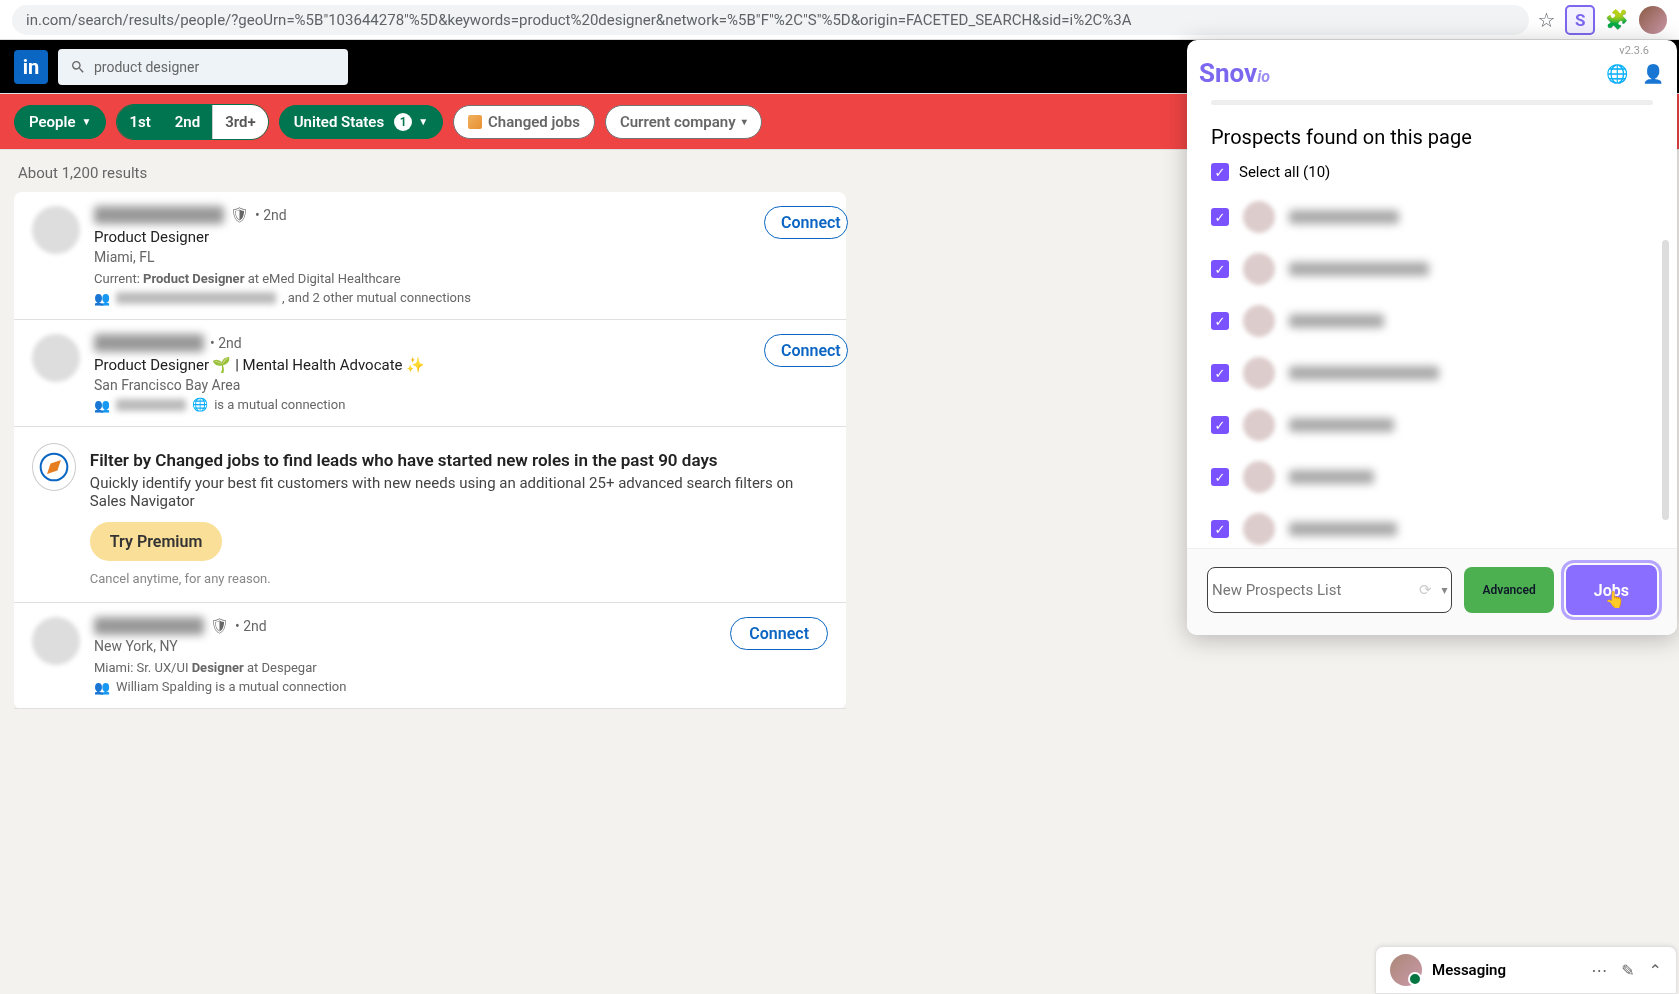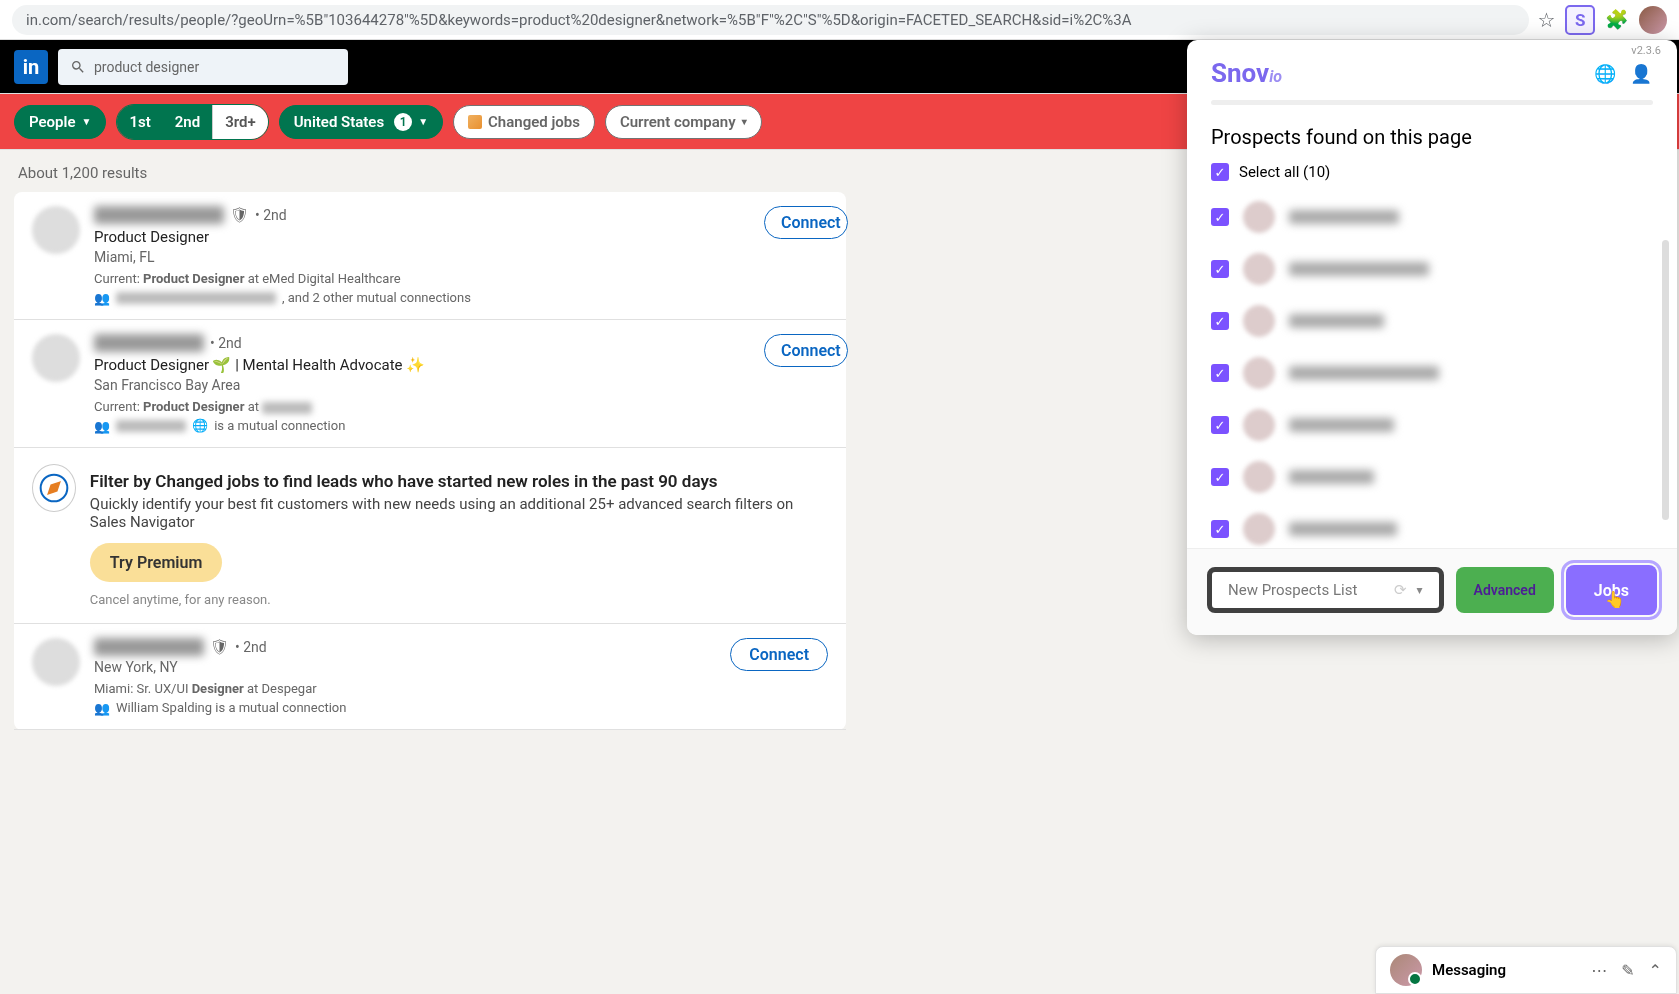--- a/index.html
+++ b/index.html
@@ -59,38 +59,38 @@
 
 .promo-row { padding: 16px 18px; display: flex; gap: 14px; border-bottom: 1px solid #e0e0e0; }
 .promo-icon { width: 48px; height: 48px; border: 1px solid #ccc; border-radius: 50%; display: flex; align-items: center; justify-content: center; }
 .promo-body h3 { font-size: 17px; font-weight: 600; color: #222; margin-top: 7px; }
 .promo-desc { font-size: 15px; color: #444; margin-top: 4px; }
 .try-premium { margin-top: 12px; background: #fadf98; border: none; border-radius: 22px; padding: 10px 20px; font-size: 16px; font-weight: 600; color: #333; cursor: pointer; }
 .cancel-text { font-size: 13px; color: #888; margin-top: 10px; }
 
 
 .snov-panel { position: absolute; top: 40px; right: 2px; width: 490px; height: 595px; background: #fff; border-radius: 10px; box-shadow: 0 4px 24px rgba(0,0,0,0.25); display: flex; flex-direction: column; z-index: 1000; }
-.snov-version { position: absolute; top: 4px; right: 16px; font-size: 11px; color: #999; }
-.snov-header { padding: 18px 24px 12px; display: flex; align-items: center; justify-content: space-between; }
+.snov-version { position: absolute; top: 4px; right: 28px; font-size: 11px; color: #999; }
+.snov-header { padding: 18px 12px 12px; display: flex; align-items: center; justify-content: space-between; }
 .snov-logo-text { font-size: 26px; font-weight: 700; color: #7b68ee; }
 .snov-logo-text .io { color: #7b68ee; font-size: 16px; font-style: italic; opacity: .75; }
 .snov-header-icons { display: flex; gap: 14px; color: #888; font-size: 18px; }
 .snov-progress { height: 5px; background: #eee; margin: 0 24px 14px; border-radius: 3px; }
 .snov-title { font-size: 20px; font-weight: 400; padding: 6px 24px 14px; }
 .snov-selectall { padding: 0 24px 10px; display: flex; align-items: center; gap: 10px; font-size: 15px; }
 .snov-list { flex: 1; overflow-y: auto; padding: 0 24px; }
 .snov-item { display: flex; align-items: center; gap: 14px; padding: 10px 0; }
 .snov-check { width: 18px; height: 18px; background: #7b52ff; border-radius: 3px; display: flex; align-items: center; justify-content: center; color: #fff; font-size: 13px; flex-shrink: 0; }
 .snov-item-avatar { width: 32px; height: 32px; border-radius: 50%; background: #dcc; filter: blur(2px); flex-shrink: 0; }
 .snov-item-name { height: 14px; width: 120px; background: #aaa; filter: blur(4px); border-radius: 3px; }
 .snov-footer { border-top: 1px solid #eee; padding: 16px 20px 20px; display: flex; gap: 12px; align-items: center; background: #fafafa; border-radius: 0 0 10px 10px; }
-.snov-list-select { flex: 1; height: 46px; border: 5px solid #404040; border-radius: 8px; background: #fff; display: flex; align-items: center; padding: 0 16px; gap: 8px; font-size: 15px; color: #777; justify-content: space-between; }
+.snov-list-select { flex: 1; height: 46px; border: 1px solid #404040; border-radius: 8px; background: #fff; display: flex; align-items: center; padding: 0 4px; gap: 8px; font-size: 15px; color: #777; justify-content: space-between; }
 .snov-refresh { color: #ccc; }
 .snov-chevron { color: #888; font-size: 12px; }
-.adv-btn { height: 46px; background: #4caf50; color: #4c1d95; border: none; border-radius: 8px; padding: 0 18px; font-size: 14px; font-weight: 600; cursor: pointer; }
+.adv-btn { height: 46px; background: #4caf50; color: #0f172a; border: none; border-radius: 8px; padding: 0 18px; font-size: 12px; font-weight: 600; cursor: pointer; }
 .save-btn { height: 50px; background: #8a6eff; color: #fff; border: none; border-radius: 8px; padding: 0 28px; font-size: 16px; font-weight: 600; cursor: pointer; outline: 3px solid #b5a5ff; outline-offset: 2px; position: relative; }
 .cursor-icon { position: absolute; bottom: 6px; left: 40px; font-size: 16px; color: #fff; pointer-events: none; }
 .snov-scrollbar { position: absolute; right: 8px; top: 200px; width: 7px; height: 280px; background: #ddd; border-radius: 4px; }
 
 
 .msg-dock { position: absolute; bottom: 0; right: 2px; width: 302px; height: 48px; background: #fff; border: 1px solid #e0e0e0; border-radius: 8px 8px 0 0; display: flex; align-items: center; padding: 0 14px; gap: 10px; box-shadow: 0 -1px 4px rgba(0,0,0,0.08); }
 .msg-avatar { width: 32px; height: 32px; border-radius: 50%; background: linear-gradient(135deg,#a87,#c9a); position: relative; }
 .msg-avatar::after { content: ''; position: absolute; bottom: 0; right: 0; width: 10px; height: 10px; background: #057642; border: 2px solid #fff; border-radius: 50%; }
 .msg-label { font-size: 15px; font-weight: 600; flex: 1; }
 .msg-icons { display: flex; gap: 14px; color: #666; font-size: 16px; }
@@ -210,21 +210,20 @@
 
       <div class="result-row">
         <div class="result-avatar"></div>
         <div class="result-body">
           <div class="result-name-row">
             <span class="blurred-name" style="width:110px"></span>
             <span class="degree">• 2nd</span>
           </div>
           <div class="result-title">Product Designer 🌱 | Mental Health Advocate ✨</div>
           <div class="result-loc">San Francisco Bay Area</div>
-          <div class="result-current"><span>Current: </span><b>Product Designer</b><span> at </span><span class="blurred-bit" style="width:50px;vertical-align:middle"></span></div>
           <div class="result-mutual">
             <span class="mutual-icon">👥</span>
             <span class="blurred-bit" style="width:70px"></span>
             <span style="color:#0a9">🌐</span>
             <span> is a mutual connection</span>
           </div>
         </div>
         <button class="connect-btn" style="right:-2px;width:84px;overflow:hidden;text-align:left;padding-left:16px">Connect</button>
       </div>
 

